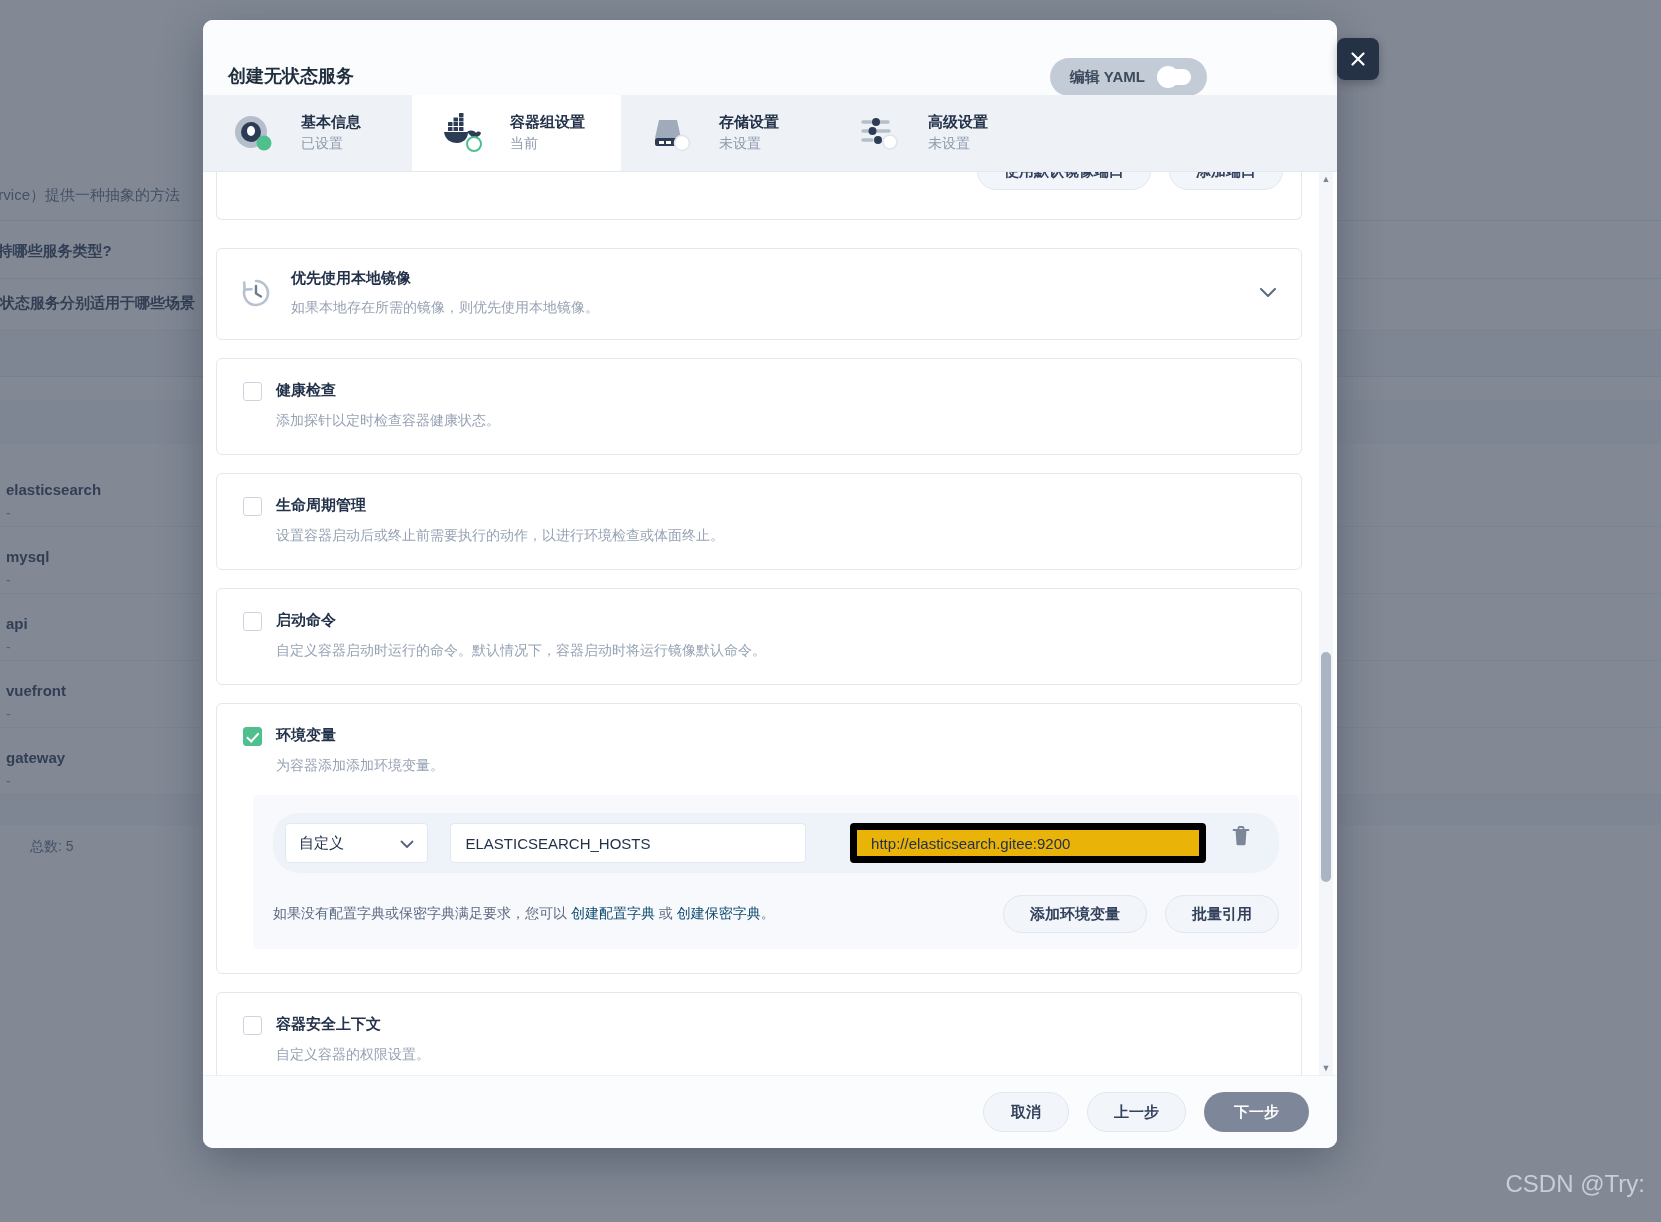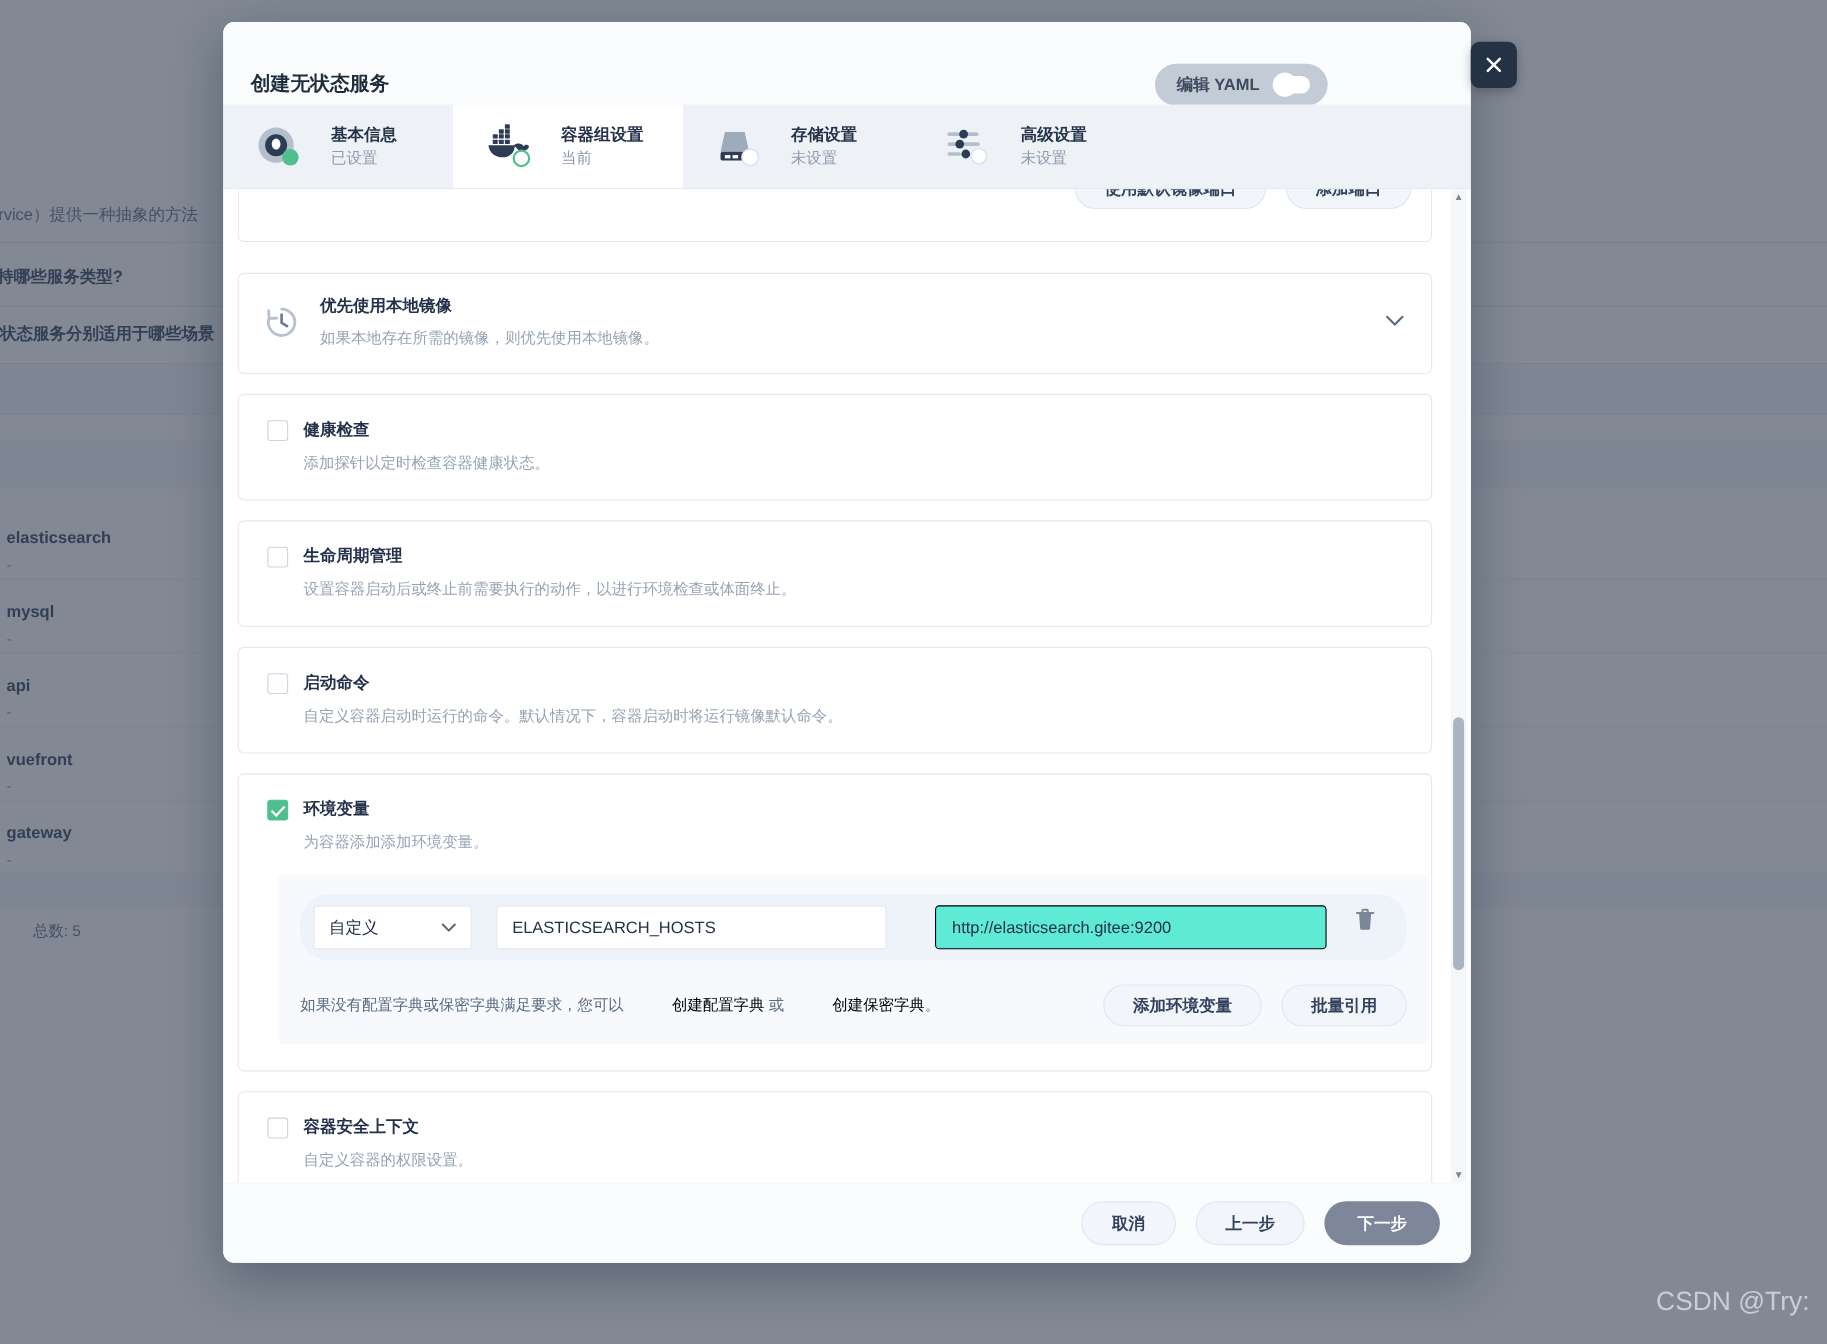--- a/index.html
+++ b/index.html
@@ -228,36 +228,36 @@
     font-size: 15px; color: #23324a; cursor: pointer;
   }
   .env-key {
     width: 374px; height: 40px;
     background: #ffffff; border: 1px solid #e1e8f0; border-radius: 4px;
     display: flex; align-items: center; padding: 0 14px;
     font-size: 15px; color: #23324a; cursor: text;
   }
   .env-val {
     width: 374px; height: 40px;
-    background: #5eead4; border: 1px solid #000000; border-radius: 4px;
+    background: #eab308; border: 7px solid #000000; border-radius: 4px;
     display: flex; align-items: center; padding: 0 14px;
     font-size: 15px; color: #23324a; cursor: text;
     margin-left: 22px;
   }
   .trash-btn {
     margin-left: auto; margin-right: 14px;
     width: 26px; height: 26px; cursor: pointer;
     display: flex; align-items: center; justify-content: center;
   }
   .env-foot {
     margin-top: 22px;
     display: flex; align-items: center;
   }
   .env-hint { font-size: 14px; color: #5b6b82; }
-  .link-green { color: #000000; cursor: pointer; margin-left: 40px; }
+  .link-green { color: #0c4a6e; cursor: pointer; }
   .env-foot-btns { margin-left: auto; display: flex; gap: 18px; align-items: center; }
 
   
   .modal-footer {
     position: relative;
     height: 73px;
     background: #fbfcfd;
     border-top: 1px solid #edf1f5;
     border-radius: 0 0 10px 10px;
     display: flex; align-items: center; justify-content: flex-end;

